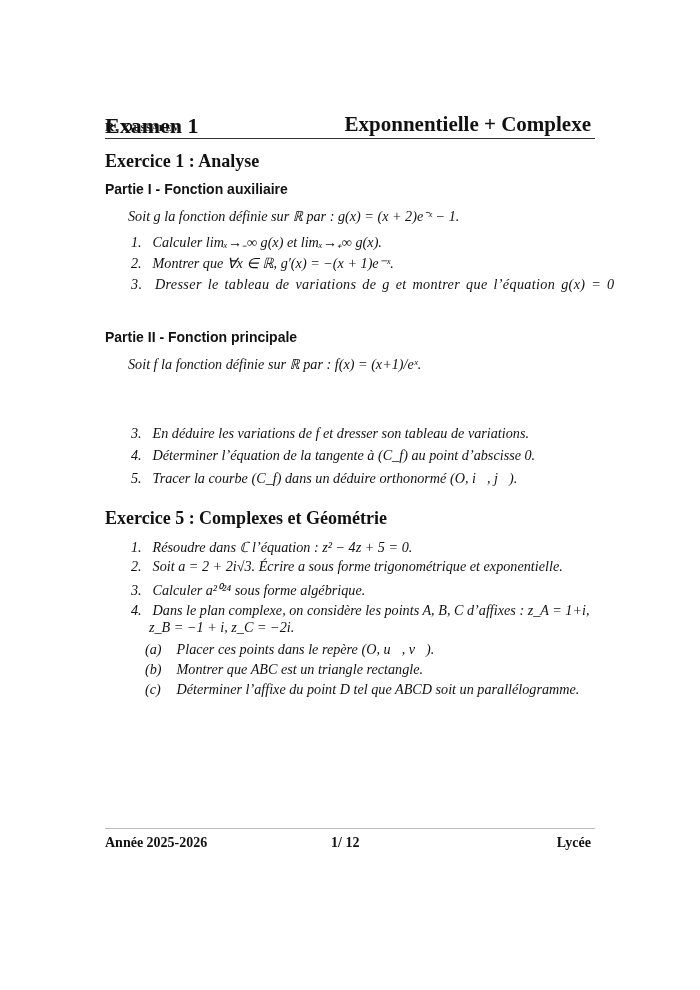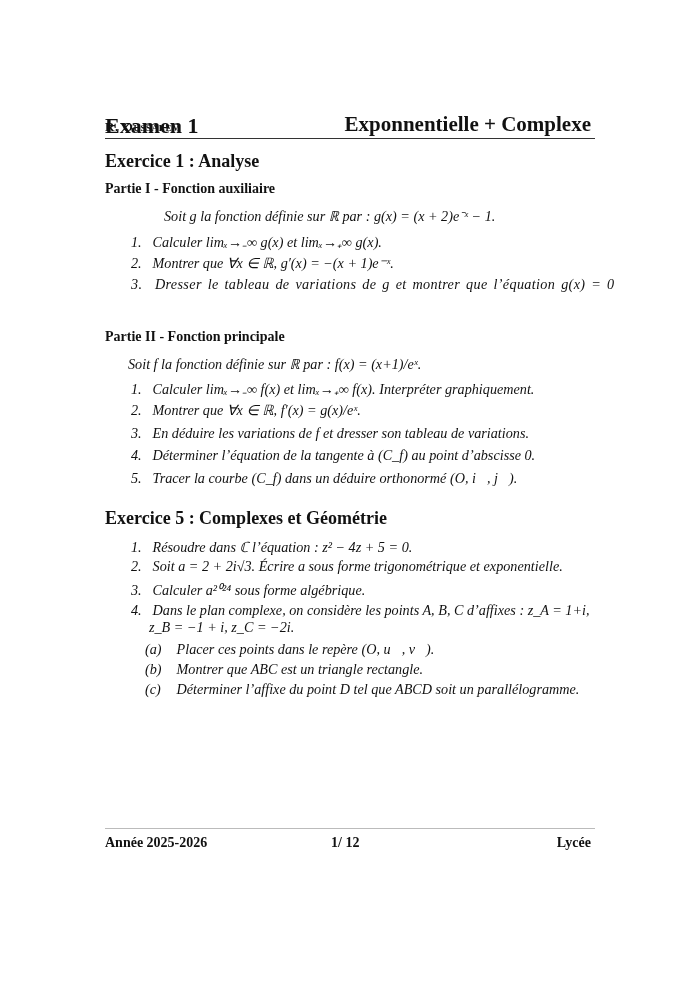--- a/index.html
+++ b/index.html
@@ -11,21 +11,21 @@
             border-bottom: 1.3px solid #333; margin-top: 44px; }
   .header .author { position: absolute; left: 0; bottom: 3px; font-family: "Liberation Serif", serif;
                     font-weight: bold; font-size: 13px; letter-spacing: 0.6px; font-variant: small-caps; }
   .header .title { position: absolute; right: 4px; bottom: 1px; font-family: "Liberation Serif", serif;
                    font-weight: bold; font-size: 21px; }
 
   .h1 { position: absolute; left: 105px; top: 113px; font-family: "Liberation Serif", serif;
         font-weight: bold; font-size: 22px; }
   .h2 { position: absolute; left: 105px; font-family: "Liberation Serif", serif;
         font-weight: bold; font-size: 18px; }
-  .h3 { position: absolute; left: 105px; font-family: Liberation Serif, serif;
+  .h3 { position: absolute; left: 105px; font-family: Liberation Sans, sans-serif;
         font-weight: bold; font-size: 14px; }
 
   .line { position: absolute; font-family: "Liberation Serif", serif; font-style: italic;
           font-size: 14.2px; white-space: nowrap; }
   .num { display: inline-block; width: 18px; font-style: italic; }
   .sub { display: inline-block; width: 28px; font-style: italic; }
 
   .footer { position: absolute; left: 105px; top: 828px; width: 490px; border-top: 1px solid #bbb; }
   .footer span { position: absolute; top: 6px; font-family: "Liberation Serif", serif;
                  font-weight: bold; font-size: 14px; }
@@ -41,47 +41,39 @@
   <div class="header">
     <span class="author">R. Oussalem</span>
     <span class="title">Exponnentielle + Complexe</span>
   </div>
 
   <div class="h1">Examen 1</div>
 
   <div class="h2" style="top:151px;">Exercice 1 : Analyse</div>
   <div class="h3" style="top:181px;">Partie I - Fonction auxiliaire</div>
 
-  <div class="line" style="left:128px; top:206px;margin-left:36px;">Soit g la fonction définie sur ℝ par : g(x) = (x + 2)e⁻ˣ − 1.</div>
+  <div class="line" style="left:128px; top:206px;">Soit g la fonction définie sur ℝ par : g(x) = (x + 2)e⁻ˣ − 1.</div>
 
   <div class="line" style="left:131px; top:232px;">
     <span class="num">1.</span>
     <span>Calculer limₓ→₋∞ g(x)  et limₓ→₊∞ g(x).</span>
   </div>
   <div class="line" style="left:131px; top:255px;">
     <span class="num">2.</span>
     <span>Montrer que ∀x ∈ ℝ, g′(x) = −(x + 1)e⁻ˣ.</span>
   </div>
   <div class="line" style="left:131px; top:276px; letter-spacing:0.35px; word-spacing:2px;">
     <span class="num">3.</span>
     <span>Dresser le tableau de variations de g et montrer que l’équation g(x) = 0</span>
   </div>
 
   <div class="h3" style="top:329px;">Partie II - Fonction principale</div>
 
   <div class="line" style="left:128px; top:354px;">Soit f la fonction définie sur ℝ par : f(x) = (x+1)/eˣ.</div>
 
-  <div class="line" style="left:131px; top:379px;">
-    <span class="num">1.</span>
-    <span>Calculer limₓ→₋∞ f(x)  et limₓ→₊∞ f(x). Interpréter graphiquement.</span>
-  </div>
-  <div class="line" style="left:131px; top:402px;">
-    <span class="num">2.</span>
-    <span>Montrer que ∀x ∈ ℝ, f′(x) = g(x)/eˣ.</span>
-  </div>
   <div class="line" style="left:131px; top:425px;">
     <span class="num">3.</span>
     <span>En déduire les variations de f et dresser son tableau de variations.</span>
   </div>
   <div class="line" style="left:131px; top:447px;">
     <span class="num">4.</span>
     <span>Déterminer l’équation de la tangente à (C_f) au point d’abscisse 0.</span>
   </div>
   <div class="line" style="left:131px; top:470px;">
     <span class="num">5.</span>

